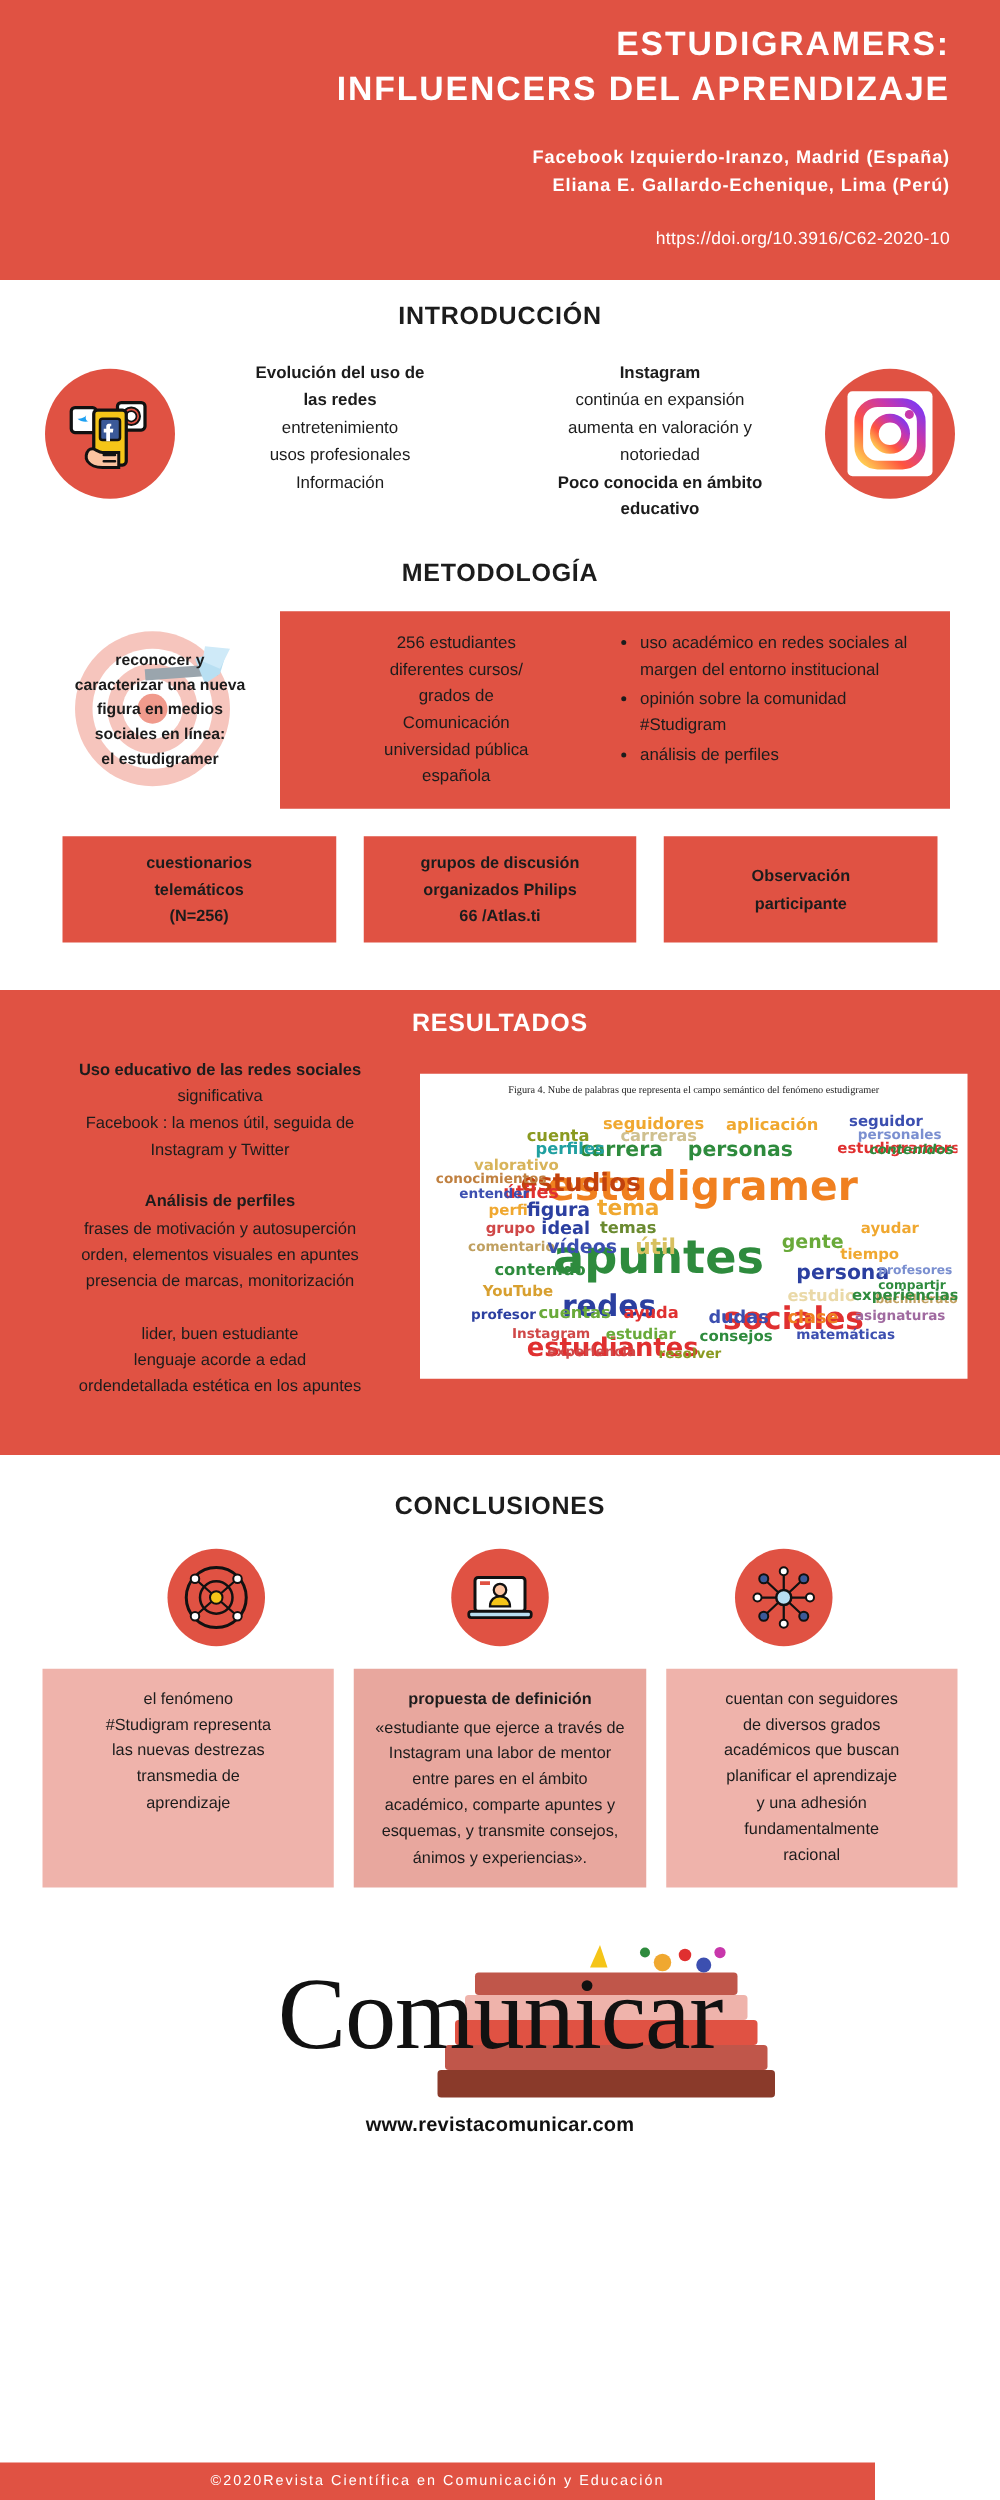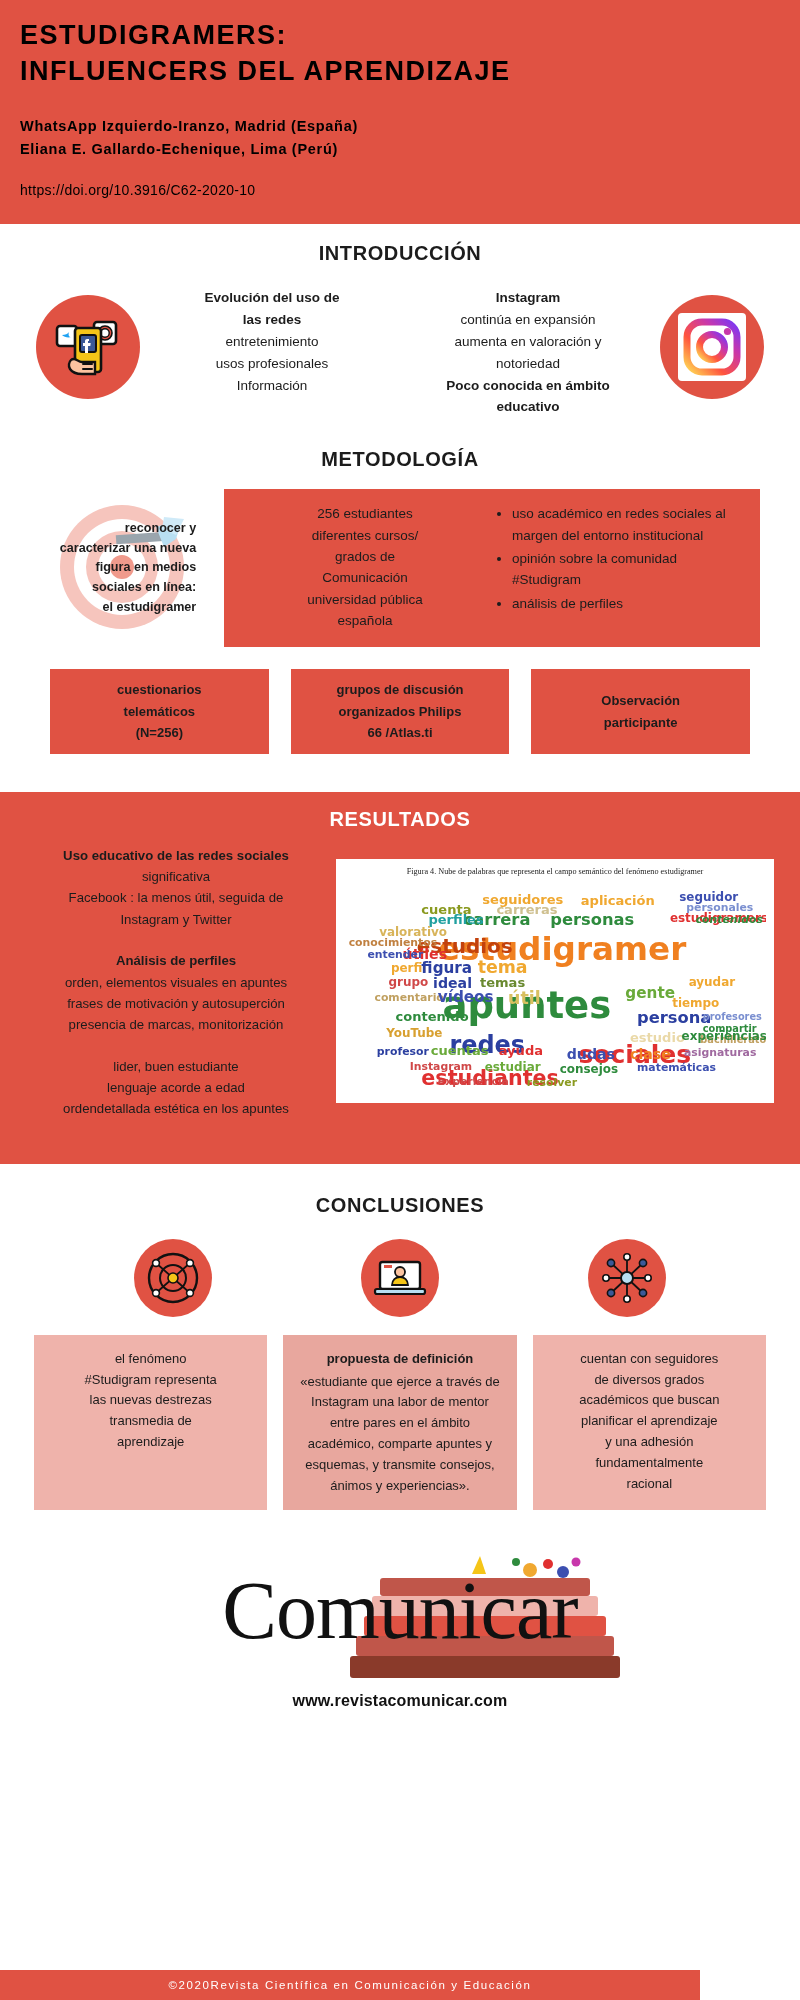--- a/index.html
+++ b/index.html
@@ -9,22 +9,22 @@
     font-family: "Liberation Sans", sans-serif;
     background: #ffffff;
     overflow: hidden;
   }
   .poster { position: relative; width: 800px; height: 2000px; background:#fff; }
 
   
   .header {
     background: #e05243;
     padding: 18px 40px 26px 20px;
-    text-align: left;
-    color: #000000;
+    text-align: right;
+    color: #ffffff;
   }
   .title {
     font-size: 27px;
     font-weight: 700;
     letter-spacing: 1.5px;
     line-height: 1.32;
     text-transform: uppercase;
   }
   .authors {
     margin-top: 26px;
@@ -87,21 +87,21 @@
   }
   .target-wrap {
     flex: 0 0 176px;
     position: relative;
     display:flex; align-items:center; justify-content:center;
     min-height: 158px;
   }
   .target-text {
     position: relative;
     z-index: 3;
-    text-align:right;
+    text-align:center;
     font-size: 12.6px;
     font-weight: 700;
     line-height: 1.58;
     color:#1c1c1c;
   }
   .metodo-box {
     flex: 1 1 auto;
     background: #e05243;
     display: flex;
     padding: 14px 14px;
@@ -253,21 +253,21 @@
 <body>
 
 <div class="poster">
 
   <div class="header">
     <div class="title">
       <div>ESTUDIGRAMERS:</div>
       <div>INFLUENCERS DEL APRENDIZAJE</div>
     </div>
     <div class="authors">
-      <div>WhatsApp Izquierdo-Iranzo, Madrid (España)</div>
+      <div>Facebook Izquierdo-Iranzo, Madrid (España)</div>
       <div>Eliana E. Gallardo-Echenique, Lima (Perú)</div>
     </div>
     <div class="doi">https://doi.org/10.3916/C62-2020-10</div>
   </div>
 
   <div class="intro">
     <div class="section-heading">INTRODUCCIÓN</div>
     <div class="intro-row">
 
       <div class="circle-icon">
@@ -395,22 +395,22 @@
     <div class="res-row">
       <div class="res-left">
         <div class="blk">
           <div class="b">Uso educativo de las redes sociales</div>
           <div>significativa</div>
           <div>Facebook : la menos útil, seguida de</div>
           <div>Instagram y Twitter</div>
         </div>
         <div class="blk">
           <div class="b">Análisis de perfiles</div>
+          <div>frases de motivación y autosuperción</div>
           <div>orden, elementos visuales en apuntes</div>
-          <div>frases de motivación y autosuperción</div>
           <div>presencia de marcas, monitorización</div>
         </div>
         <div class="blk">
           <div>lider, buen estudiante</div>
           <div>lenguaje acorde a edad</div>
           <div>ordendetallada estética en los apuntes</div>
         </div>
       </div>
 
       <div class="wordcloud-panel">

